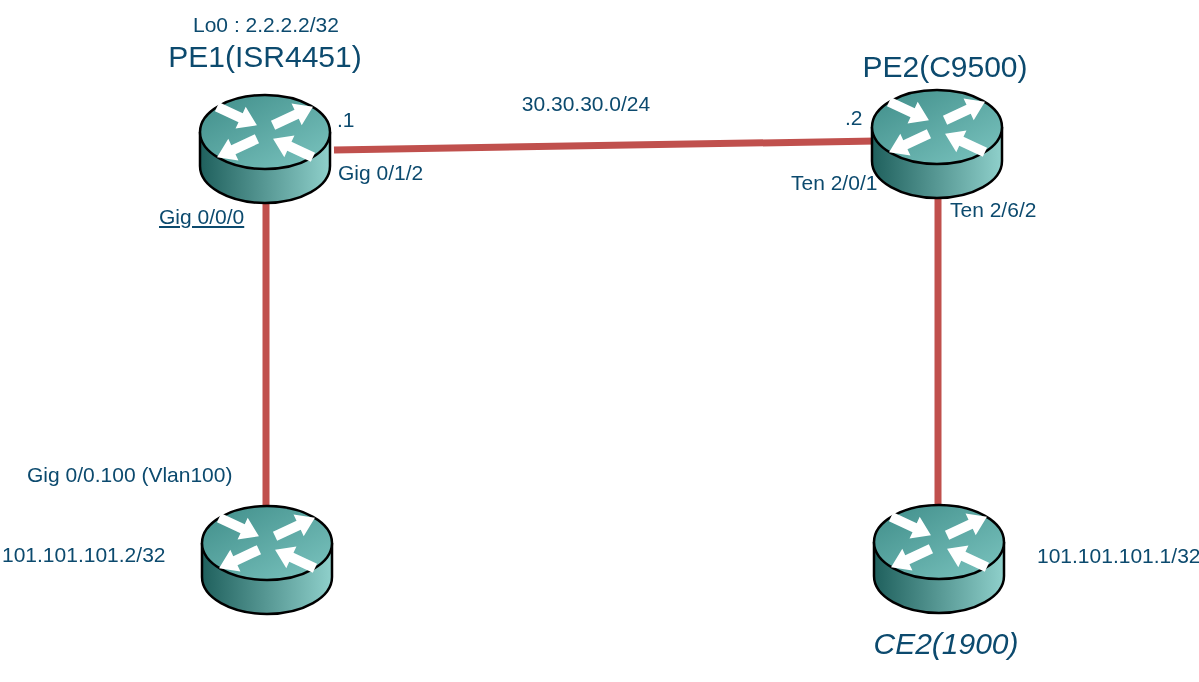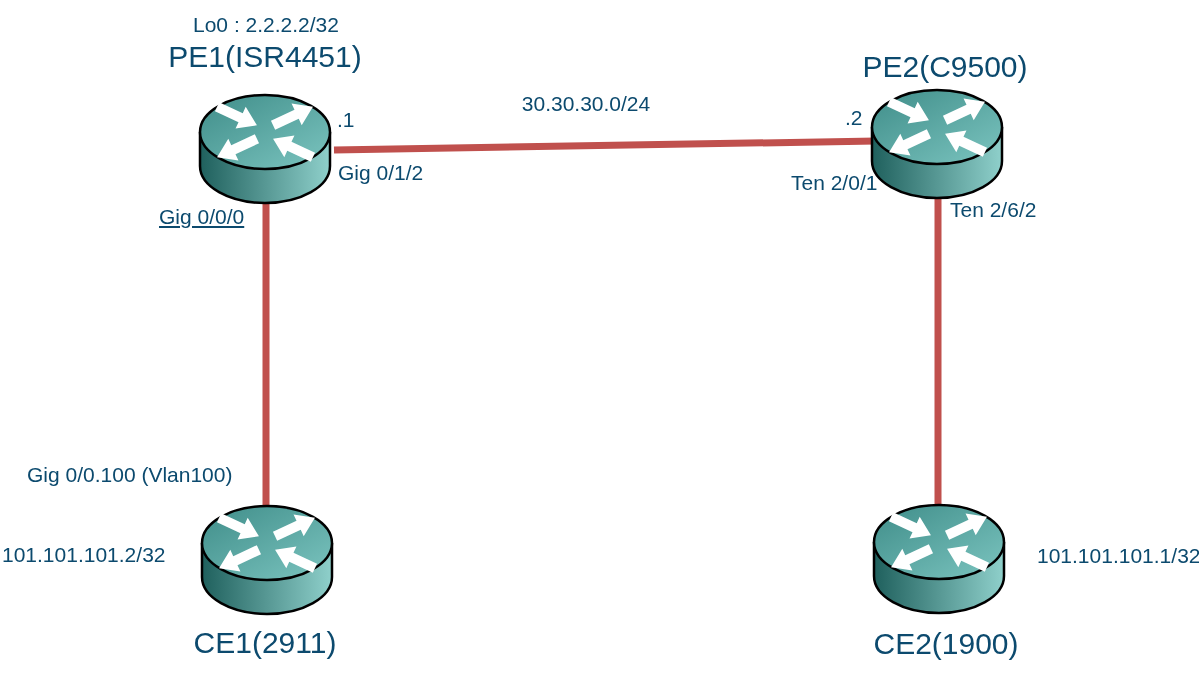--- a/index.html
+++ b/index.html
@@ -52,21 +52,21 @@
   .pe2-addr  { left: 845px; top: 106px; }
   .pe2-if-a  { left: 791px; top: 159px; margin-top: 12px; }
   .pe2-if-b  { left: 950px; top: 198px; }
   .pe1-if-b  { left: 159px; top: 205px; text-decoration: underline; }
 
   .ce1-if    { left: 27px;  top: 463px; }
   .ce1-ip    { left: 2px;   top: 543px; }
   .ce1-title { left: 265px; top: 626px; }
   .ce2-if    { left: 951px; top: 479px; }
   .ce2-ip    { left: 1007px; top: 544px; margin-left: 30px; }
-  .ce2-title { left: 946px; top: 627px; }
+  .ce2-title { left: 946px; top: 627px; font-style: italic; }
 </style>
 </head>
 <body style="background: rgb(255, 255, 255);">
 
 <div class="canvas">
 
   <svg width="0" height="0" style="position:absolute" aria-hidden="true">
     <defs>
       <linearGradient id="gTop" x1="0" y1="0" x2="1" y2="1">
         <stop id="topA" offset="0" stop-color="#3f8d89"></stop>
@@ -118,18 +118,17 @@
   <div class="label pe1-addr">.1</div>
   <div class="label pe1-if-a">Gig 0/1/2</div>
   <div class="label pe2-addr">.2</div>
   <div class="label pe2-if-a">Ten 2/0/1</div>
 
   <div class="label pe1-if-b">Gig 0/0/0</div>
   <div class="label pe2-if-b">Ten 2/6/2</div>
 
   <div class="label ce1-if">Gig 0/0.100 (Vlan100)</div>
   <div class="label ce1-ip">101.101.101.2/32</div>
-  <div class="label title centered ce1-title">CE1(2911)</div>
 
   <div class="label ce2-ip">101.101.101.1/32</div>
   <div class="label title centered ce2-title">CE2(1900)</div>
 
 </div>
 
 </body></html>

